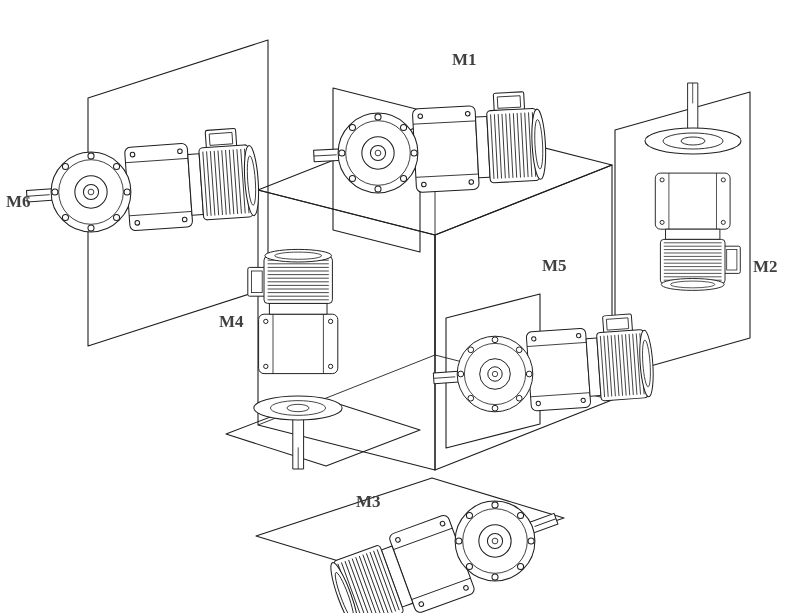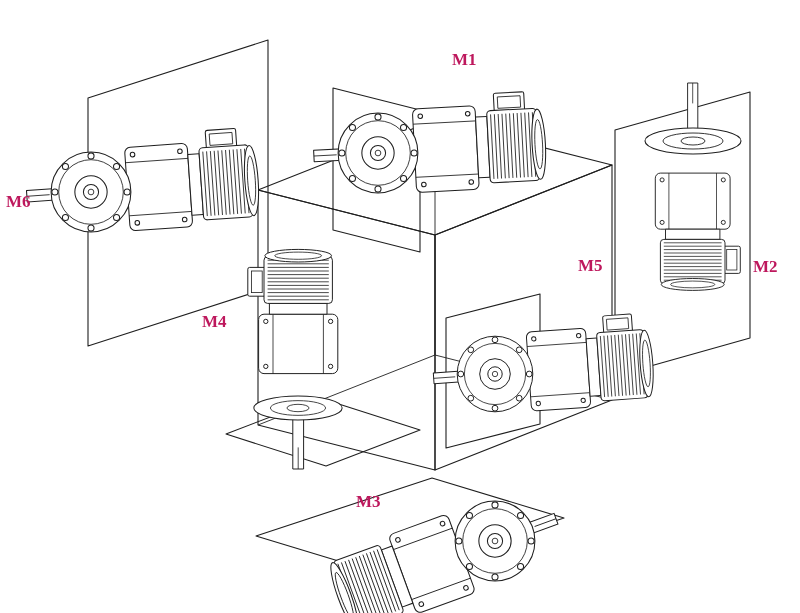--- a/index.html
+++ b/index.html
@@ -9,21 +9,21 @@
     width:800px;height:613px;
     background:var(--background,#ffffff);
     overflow:hidden;
   }
   .stage svg{position:absolute;left:0;top:0;}
   .lbl{
     position:absolute;
     font-family:"Liberation Serif", serif;
     font-weight:700;
     font-size:17px;
-    color:#be185d;
+    color:#404040;
     white-space:nowrap;
     user-select:none;
   }
   .ln{fill:none;stroke:var(--line,#1f1f1f);stroke-width:1.1;stroke-linejoin:round;stroke-linecap:round;}
   .fw{fill:#ffffff;stroke:var(--line,#1f1f1f);stroke-width:1.1;stroke-linejoin:round;}
   .thin{fill:none;stroke:var(--line,#1f1f1f);stroke-width:0.9;}
 </style>
 </head>
 <body>
 
@@ -115,17 +115,17 @@
 
     <g>
       <use href="#gmBody" transform="translate(557,577) rotate(160) scale(0.95)"></use>
       <use href="#flangeFace" transform="translate(495,541) scale(0.95)"></use>
     </g>
   </svg>
 
   <div class="lbl" style="left:452px;top:50px">M1</div>
   <div class="lbl" style="left:753px;top:257px">M2</div>
   <div class="lbl" style="left:356px;top:492px">M3</div>
-  <div class="lbl" style="left:202px;top:312px">M4</div>
-  <div class="lbl" style="left:578px;top:256px">M5</div>
+  <div class="lbl" style="left:219px;top:312px">M4</div>
+  <div class="lbl" style="left:542px;top:256px">M5</div>
   <div class="lbl" style="left:6px;top:192px">M6</div>
 
 </div>
 
 </body></html>

